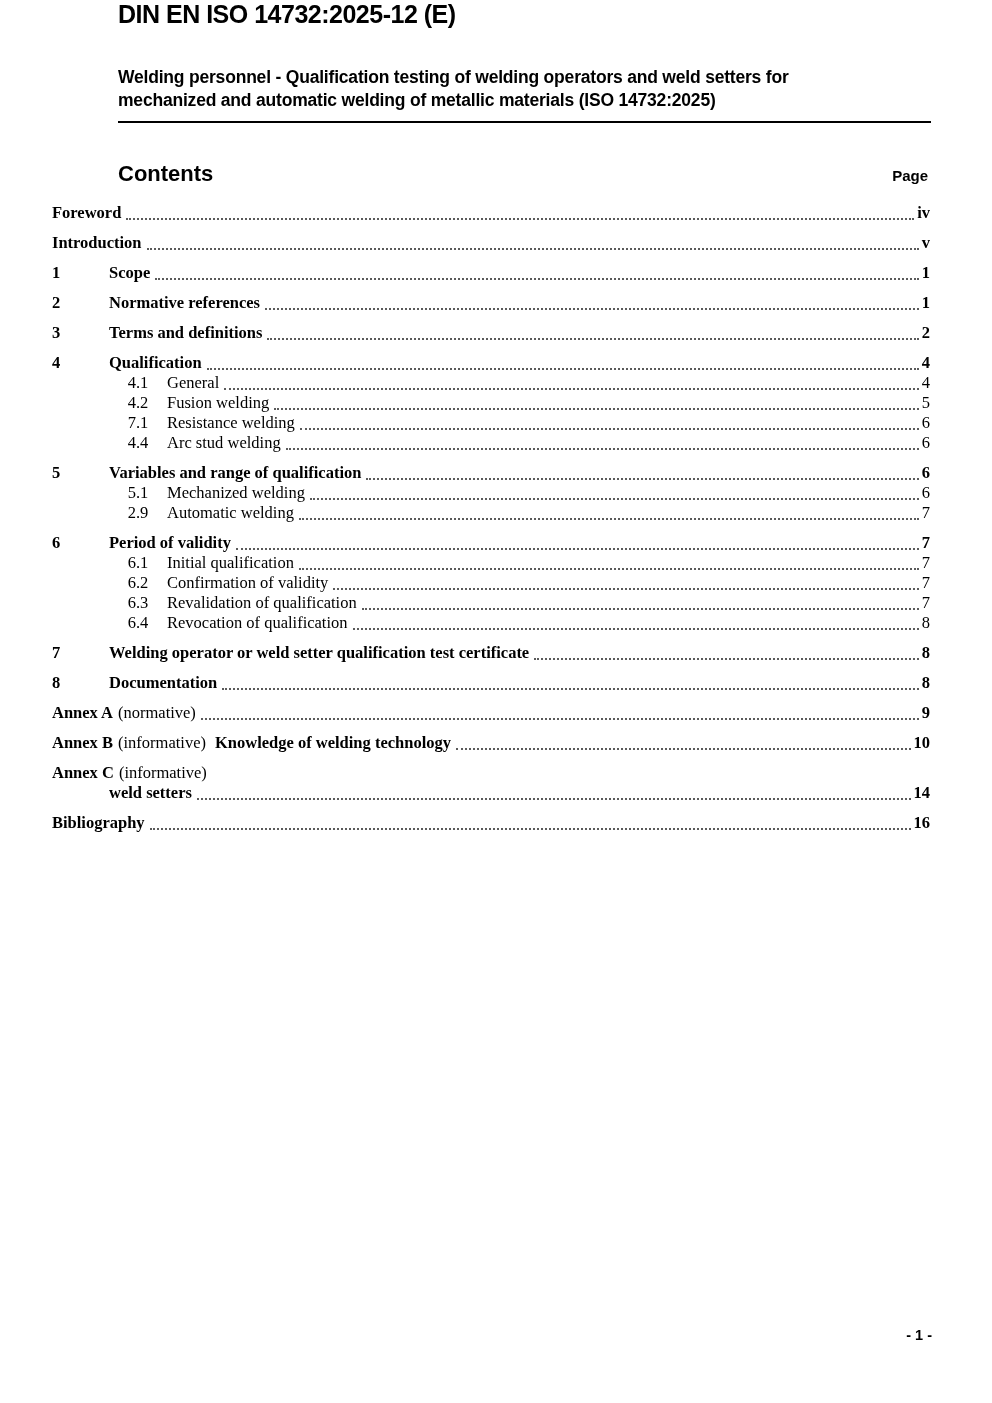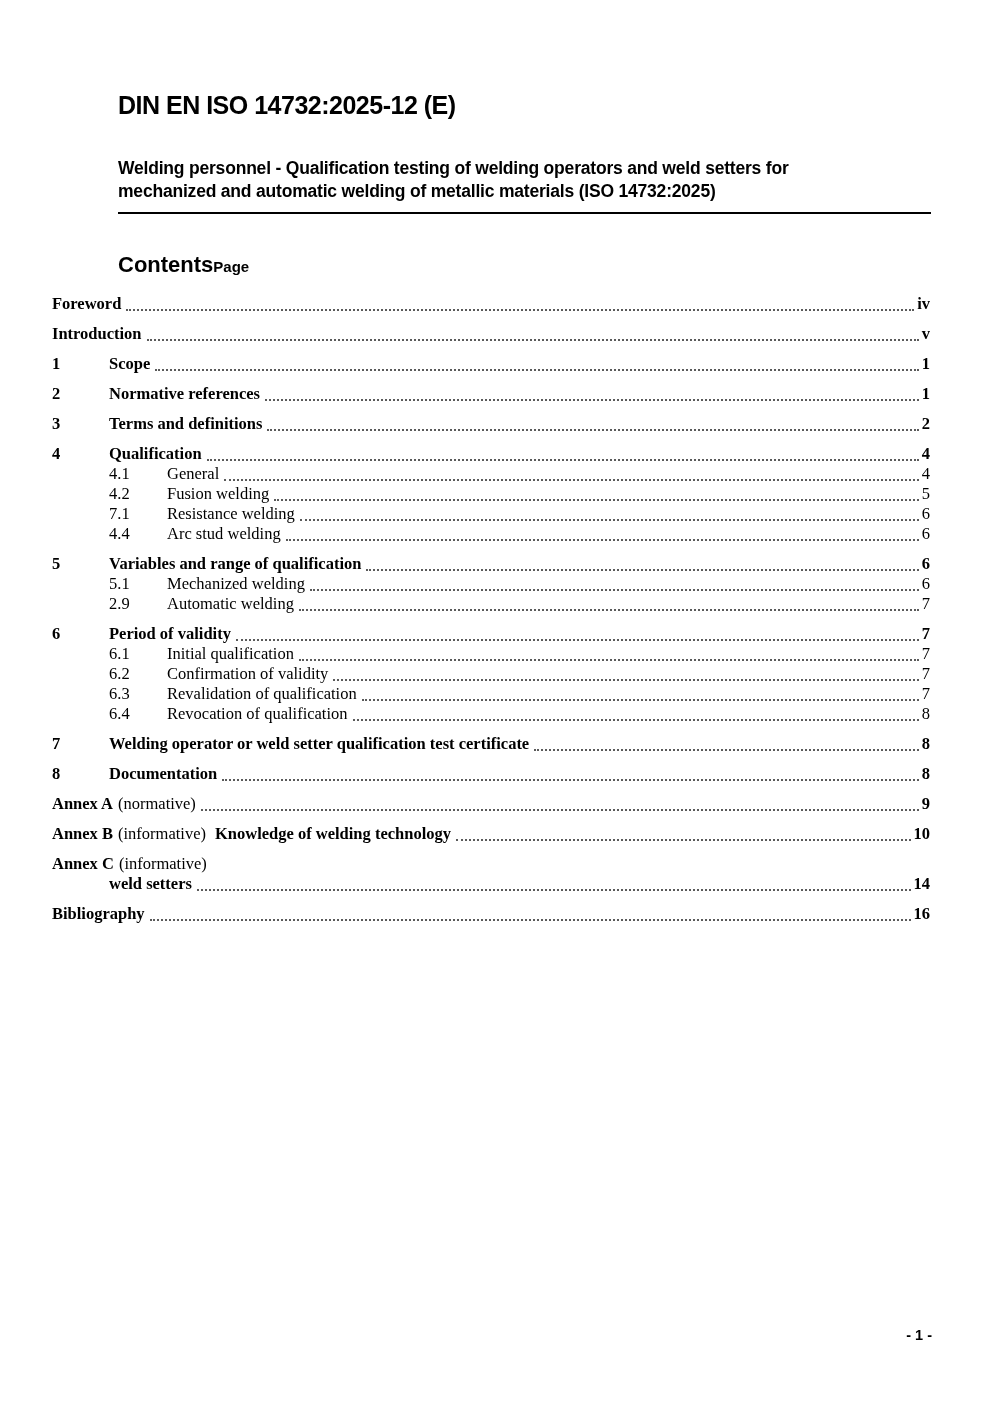--- a/index.html
+++ b/index.html
@@ -16,21 +16,20 @@
     overflow: hidden;
   }
   .page {
     position: relative;
     width: 992px;
     height: 1403px;
     background: #fff;
   }
   .header {
     margin: 0 61px 0 118px;
-    padding-top: 91px;
   }
   .doc-code {
     font-family: "Liberation Sans", sans-serif;
     font-weight: 700;
     font-size: 25px;
     letter-spacing: -0.5px;
     line-height: 29px;
     margin: 0;
   }
   .subtitle {
@@ -39,39 +38,40 @@
     font-weight: 700;
     font-size: 17.5px;
     line-height: 23px;
     letter-spacing: -0.2px;
     border-bottom: 2px solid #000;
     padding-bottom: 9px;
   }
   .contents-row {
     margin: 38px 64px 0 118px;
     display: flex;
+    justify-content: space-between;
     align-items: baseline;
     font-family: "Liberation Sans", sans-serif;
     font-weight: 700;
   }
   .contents-title { font-size: 22px; }
   .page-col-label { font-size: 15px; }
   .toc {
     margin: 16px 62px 0 52px; 
   }
   .toc-row {
     display: flex;
     align-items: flex-end;
     font-size: 16.5px;
     line-height: 20px;
   }
   .toc-row.sp { margin-top: 10px; }
   .toc-row .num { flex: 0 0 57px; }
   .toc-row.sub { padding-left: 57px; }
-  .toc-row.sub .num { flex: 0 0 58px; }
+  .toc-row.sub .num { flex: 0 0 58px; text-align: center; }
   .toc-row.cont { padding-left: 57px; }
   .b { font-weight: 700; }
   .r { font-weight: 400; }
   .annex-kind { margin-left: 5px; }
   .annex-title { margin-left: 9px; }
   .dots {
     flex: 1 1 auto;
     border-bottom: 2px dotted #5a5a5a;
     margin: 0 3px 3px 5px;
     min-width: 12px;

